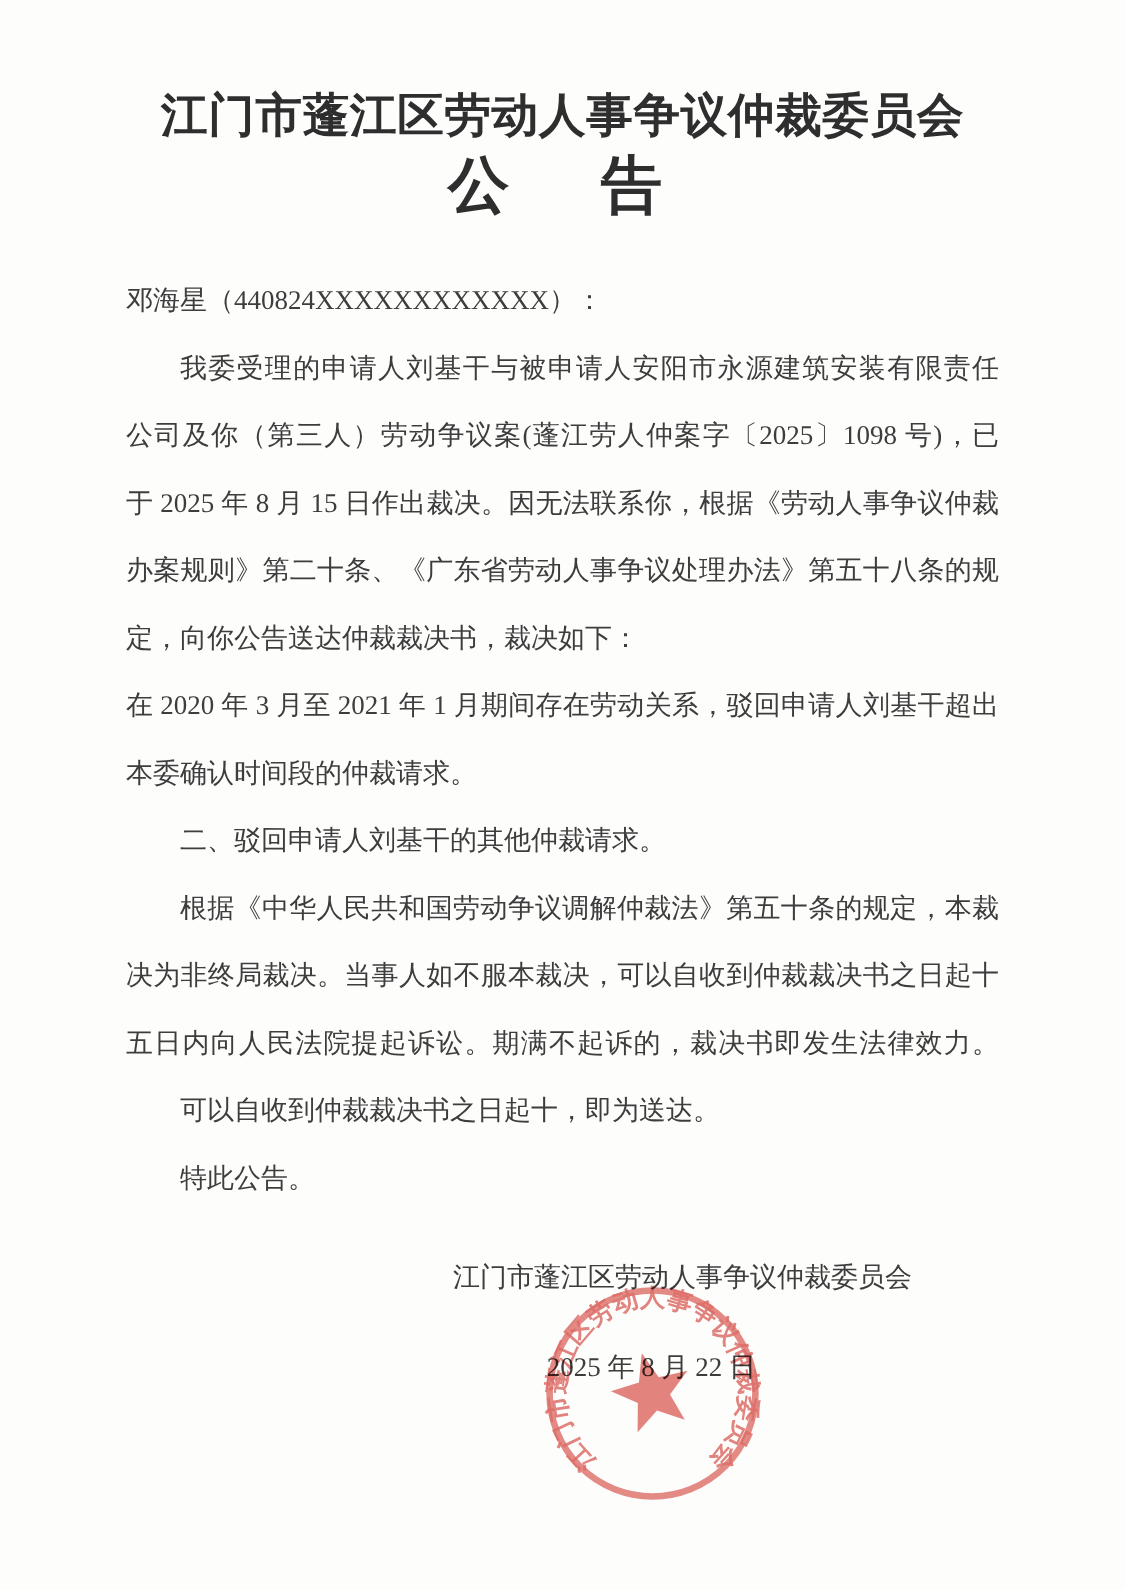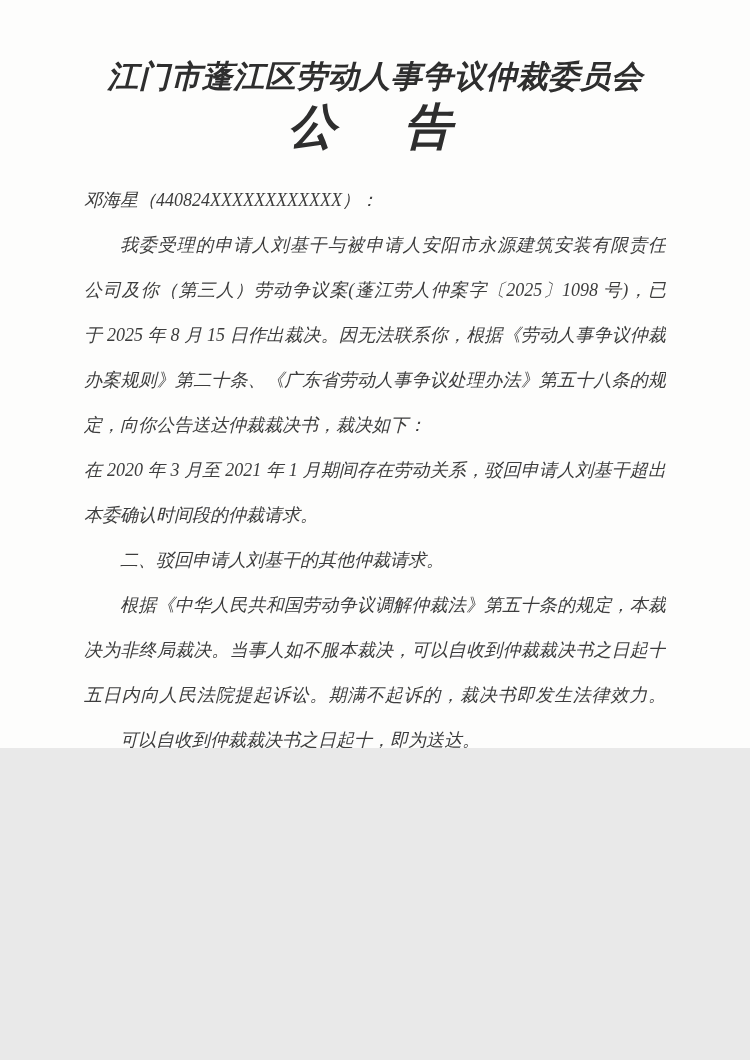--- a/index.html
+++ b/index.html
@@ -1,39 +1,38 @@
 <!DOCTYPE html>
 <html><head>
 <meta charset="utf-8">
 <style>
   html,body{margin:0;padding:0;}
   body{background:#e9e9e9;}
   .page{
     position:relative;
-    width:750px;height:748px;
+    width:750px;height:1060px;
     margin:0 auto;
     background:#fdfdfc;
     overflow:hidden;
     font-family:"Liberation Serif","DejaVu Serif",serif;
     color:#3d3d3d;
-    font-style:italic;
   }
   .org-title{
     margin-top:58px;
     text-align:center;
     font-size:31px;
     font-weight:700;
     letter-spacing:0.5px;
     color:#2e2e2e;
     line-height:1.25;
   }
   .doc-title{
     margin-top:4px;
     text-align:center;
-    font-size:48px;
+    font-size:41px;
     font-weight:700;
     letter-spacing:10px;
     color:#2e2e2e;
     line-height:1.1;
   }
   .content{
     position:absolute;
     left:84px;
     top:178px;
     width:582px;

